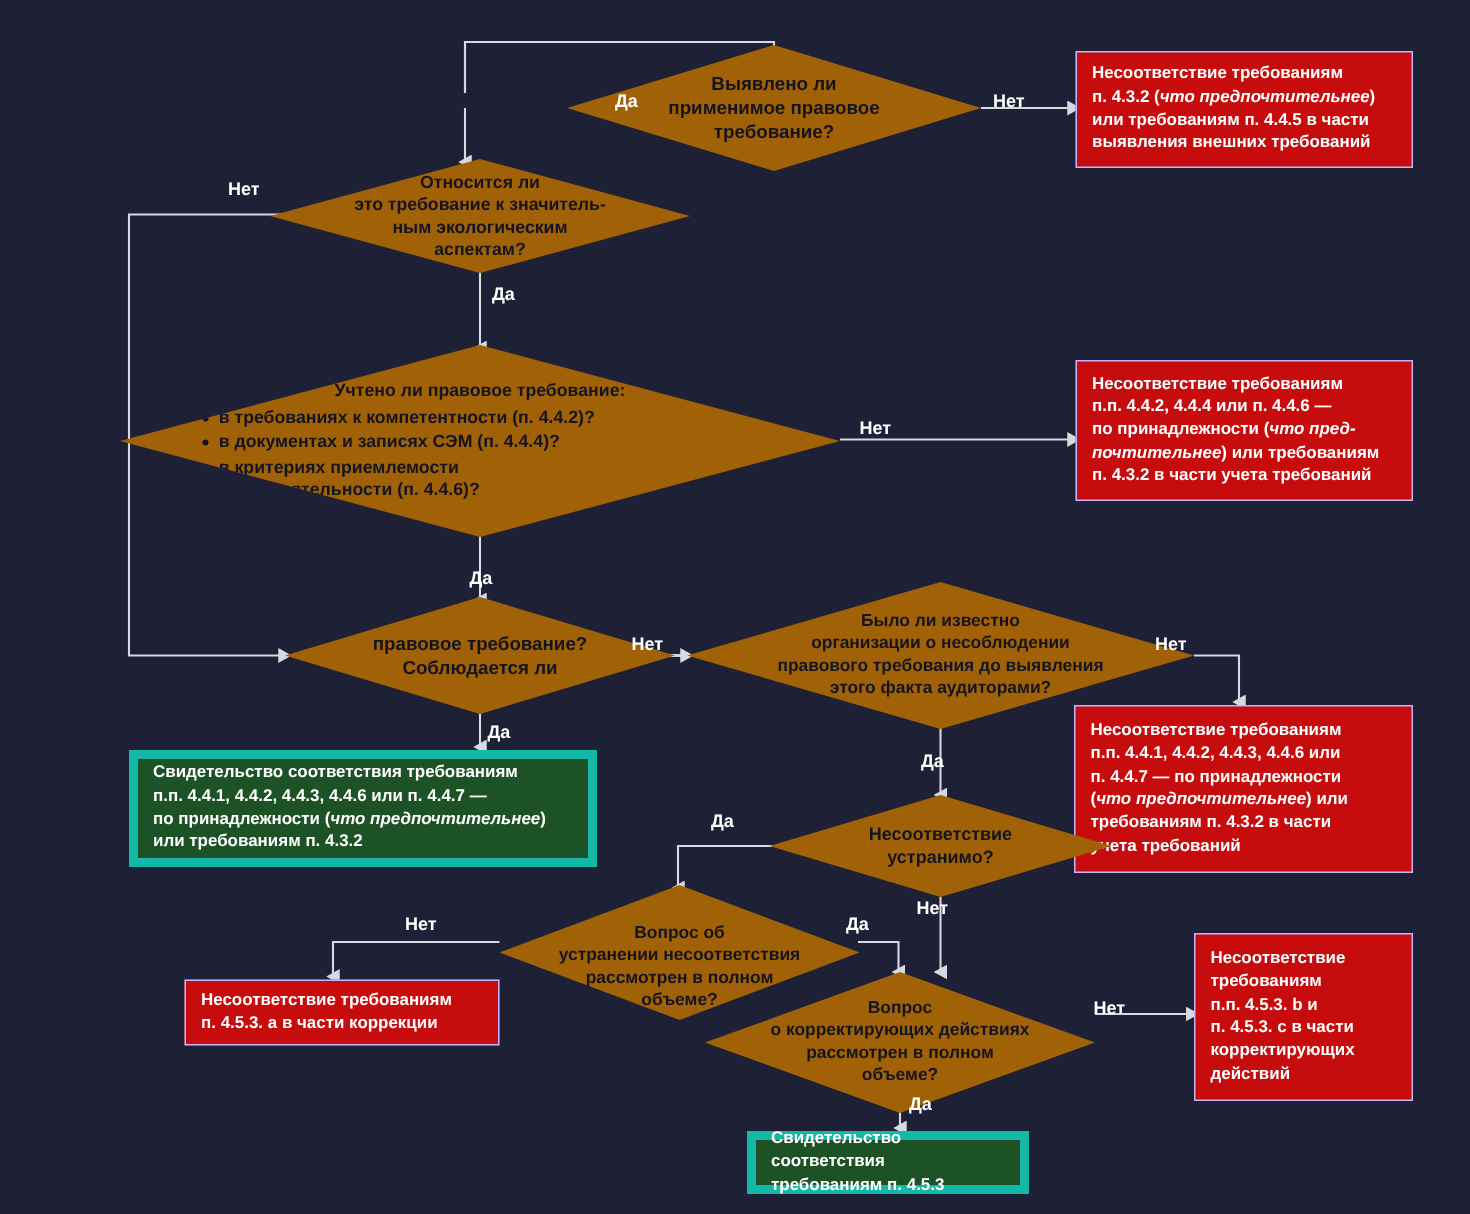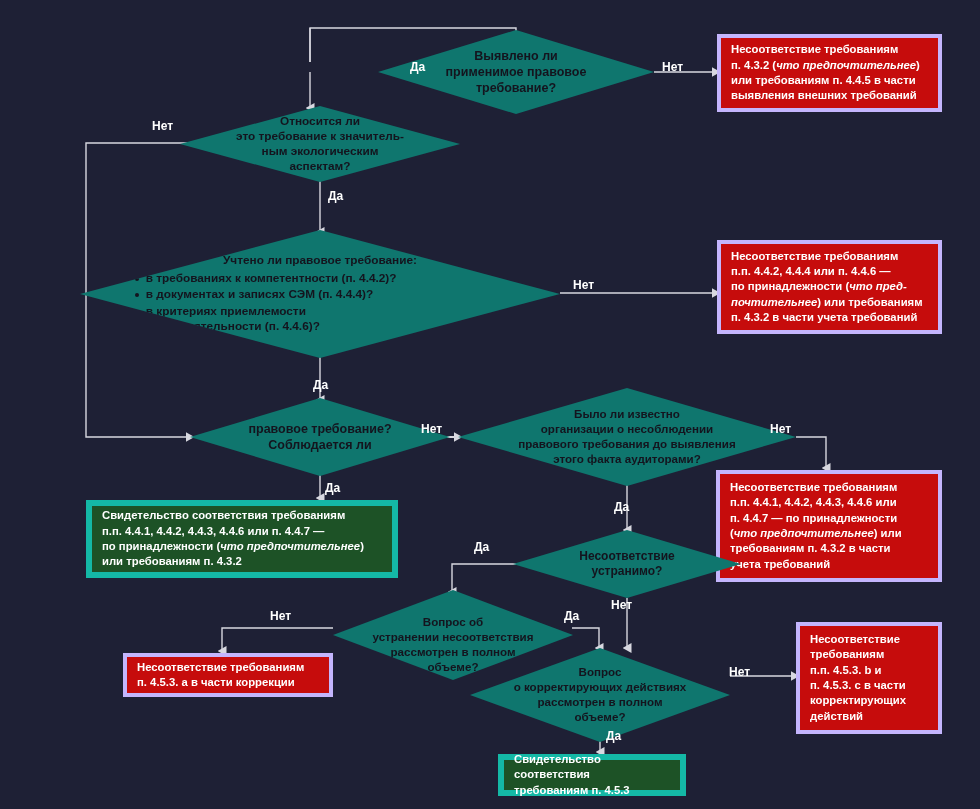--- a/index.html
+++ b/index.html
@@ -17,32 +17,32 @@
 
   
   .diamond{
     display:flex;align-items:center;justify-content:center;
     text-align:center;
     color:#14141e;
     font-weight:bold;
     line-height:1.28;
     -webkit-clip-path:polygon(50% 0,100% 50%,50% 100%,0 50%);
     clip-path:polygon(50% 0,100% 50%,50% 100%,0 50%);
-    background:#0f766e;
+    background:#a16207;
   }
   .diamond .dtext{padding:0 8px;width:72%;}
   .diamond .dtext.wide{width:80%;}
 
   
   .box{
     display:flex;align-items:center;
     color:#ffffff;font-weight:bold;line-height:1.36;
   }
   .box .btext{padding:6px 10px;width:100%;}
-  .box.red{background:#c60c0c;border:4px solid #c4b5fd;}
+  .box.red{background:#c60c0c;border:1px solid #c4b5fd;}
   .box.green{background:#1d5226;border:6px solid #14b8a6;}
 
   
   ul.bullets{margin:3px 0 0 0;padding:0;list-style:none;text-align:left;}
   ul.bullets li{position:relative;padding-left:13px;margin:1px 0;}
   ul.bullets li:before{
     content:"";position:absolute;left:2px;top:6px;
     width:4px;height:4px;border-radius:50%;background:#14141e;
   }
   ul.bullets li .cont{display:block;padding-left:34px;}

